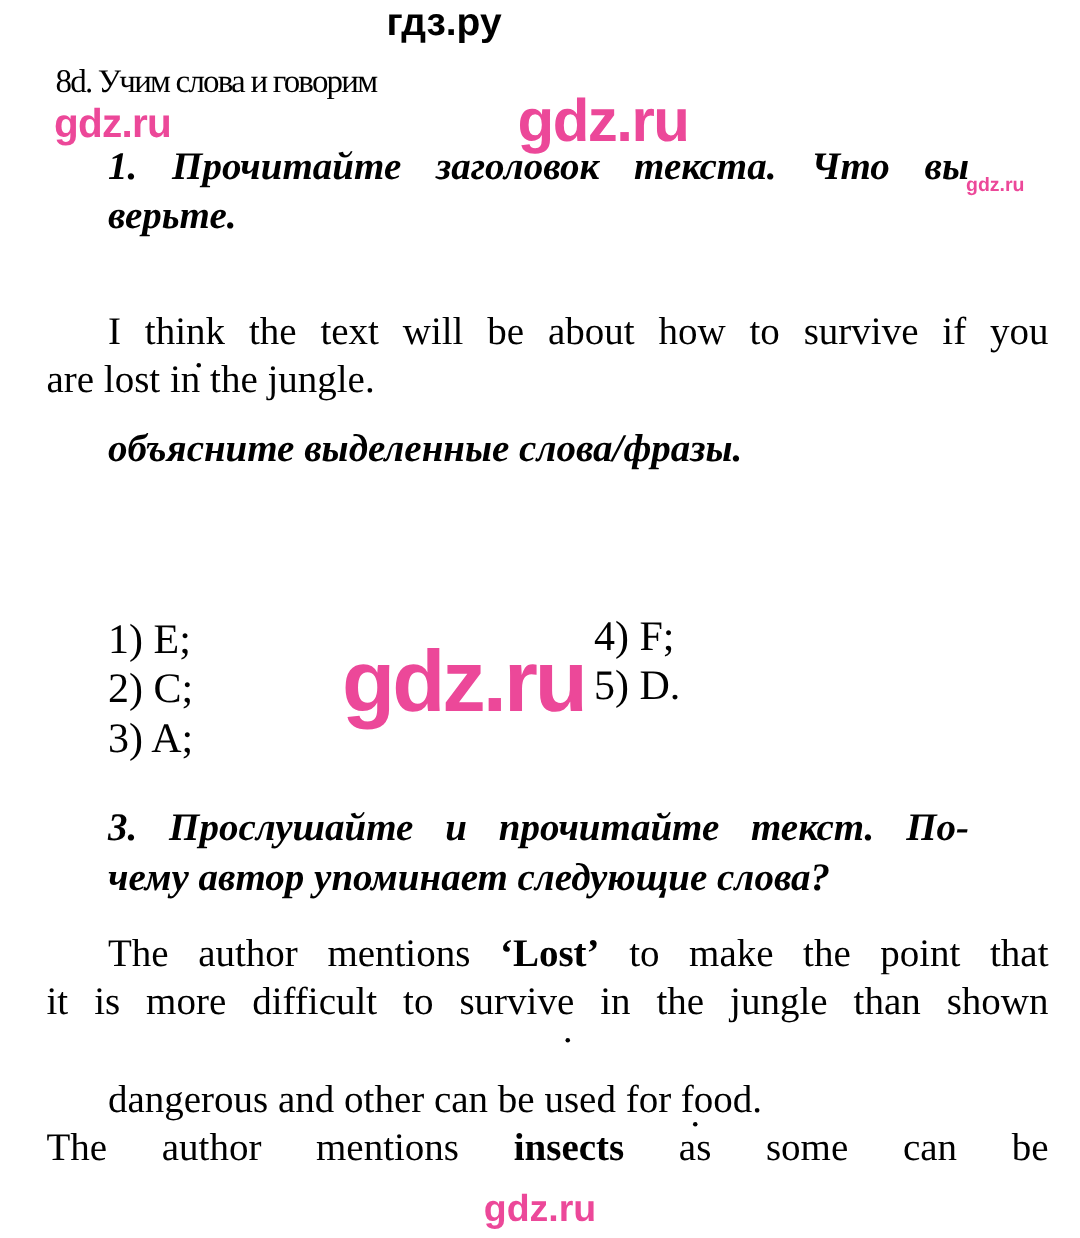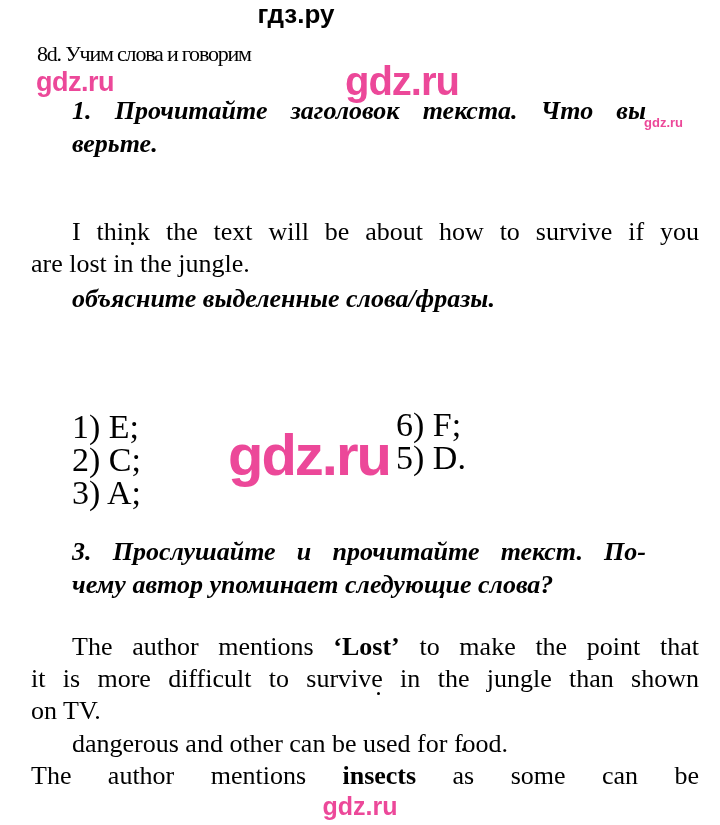--- a/index.html
+++ b/index.html
@@ -36,26 +36,26 @@
 
   
   .q-block {
     font-style:italic; font-size:26px; line-height:33px;
     left:72px; width:574px; z-index:2;font-weight:bold;
   }
   .eng {
     font-size:26px; line-height:32px;
     left:31px; width:668px; z-index:2;
   }
-  .eng .line:first-child { padding-left:41px;margin-top:11px; }
+  .eng .line:first-child { padding-left:41px; }
   .just .line.j { text-align:justify; text-align-last:justify; }
   .line { white-space:normal; }
   .b { font-weight:bold; }
 
-  .ans-col { font-size:34px; line-height:33px; z-index:2; }
+  .ans-col { font-size:28px; line-height:33px; z-index:2; }
   .ans-col-left  { left:72px;  top:410px; }
   .ans-col-right { left:396px; top:408px; }
 
   
   .dot { position:absolute; background:#000; border-radius:50%; z-index:3; }
 </style>
 </head>
 <body>
 
 <div class="abs site-title">гдз.ру</div>
@@ -81,33 +81,32 @@
     <div class="line"><span>объясните выделенные слова/фразы.</span></div>
   </div>
 
 <div class="abs ans-col ans-col-left">
     <div class="line j"><span>1) E;</span></div>
     <div class="line j"><span>2) C;</span></div>
     <div class="line"><span>3) A;</span></div>
   </div>
 
 <div class="abs ans-col ans-col-right">
-    <div class="line j"><span>6) F;</span></div>
+    <div class="line j"><span>4) F;</span></div>
     <div class="line"><span>5) D.</span></div>
   </div>
 
 <div class="abs q-block just" style="top:535px">
     <div class="line j"><span>3. Прослушайте и прочитайте текст. По-</span></div>
     <div class="line"><span>чему автор упоминает следующие слова?</span></div>
   </div>
 
 <div class="abs eng just" style="top:620px">
     <div class="line j"><span>The author mentions </span><span class="b">‘Lost’</span><span> to make the point that</span></div>
     <div class="line j"><span>it is more difficult to survive in the jungle than shown</span></div>
-    <div class="line"><span>on TV.</span></div>
   </div>
 
 <div class="abs eng just" style="top:717px">
     <div class="line"><span>dangerous and other can be used for food.</span></div>
     <div class="line j"><span>The author mentions </span><span class="b">insects</span><span> as some can be</span></div>
   </div>
 
 <div class="dot" style="left:131px; top:242px; width:3px; height:3px;"></div>
 <div class="dot" style="left:377px; top:692px; width:3px; height:3px;"></div>
 <div class="dot" style="left:462px; top:748px; width:3px; height:3px;"></div>

